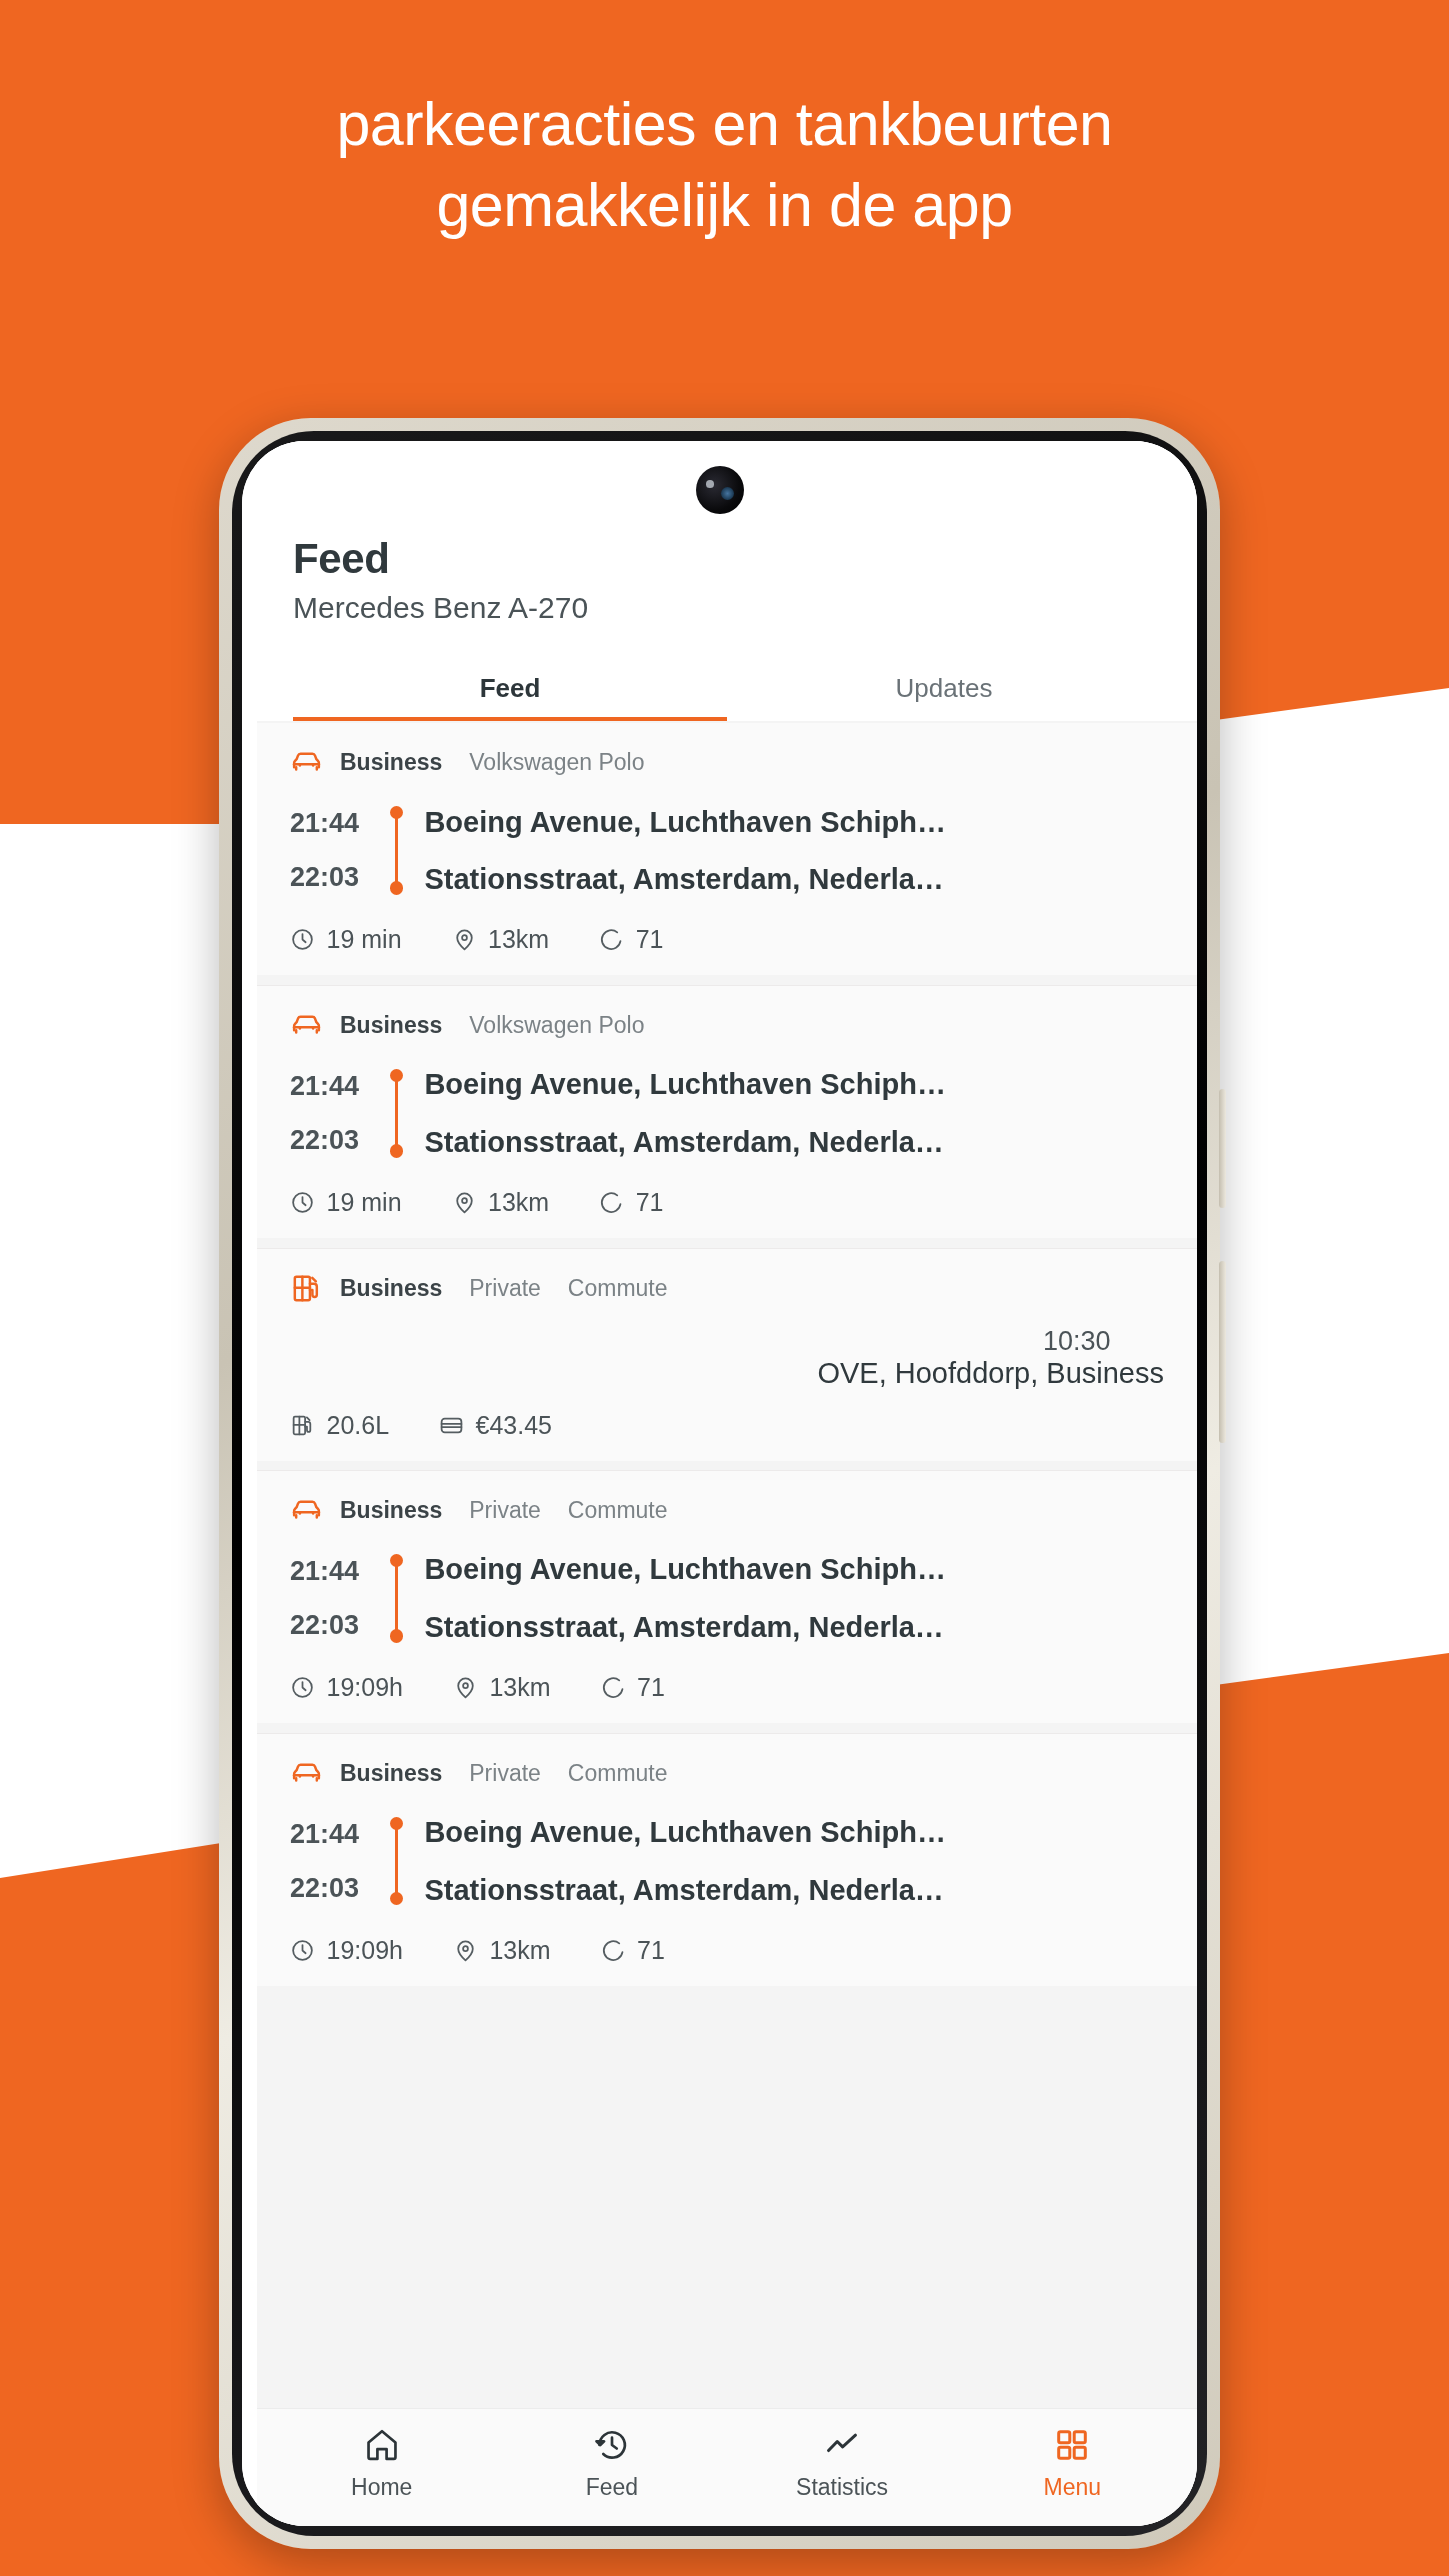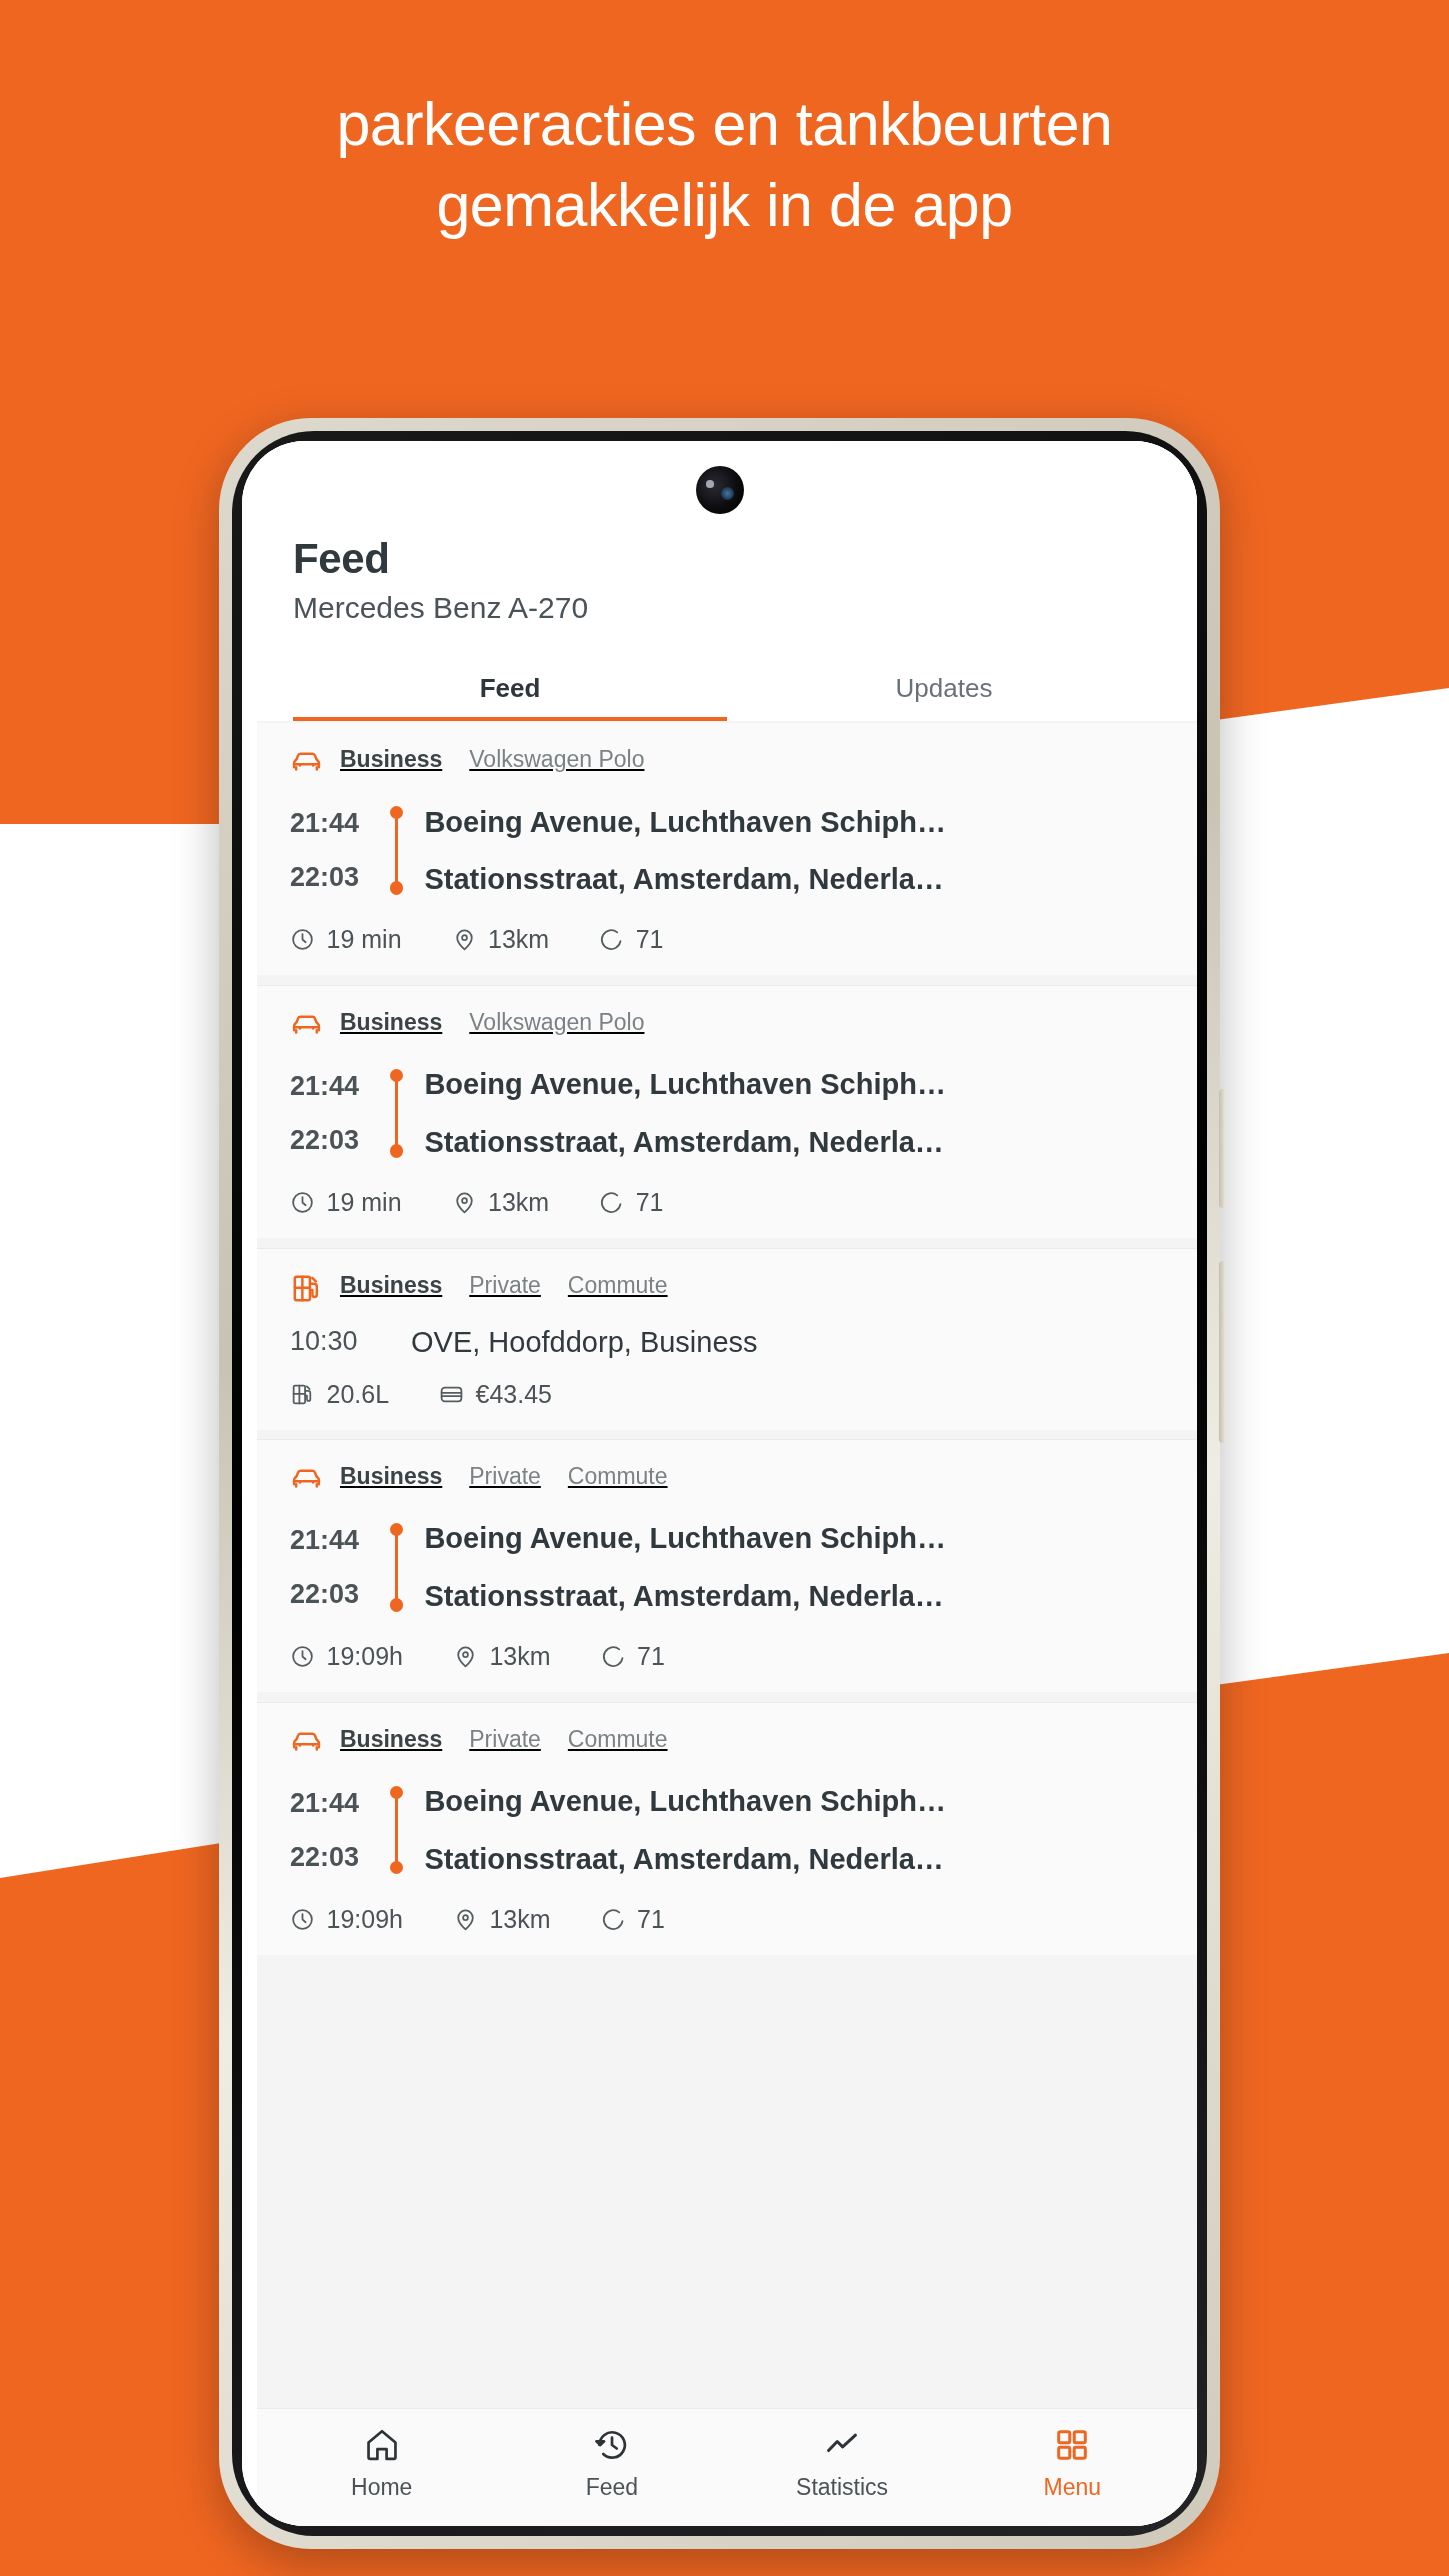--- a/index.html
+++ b/index.html
@@ -113,21 +113,21 @@
 
   .feed-scroll {
     flex: 1; background: #f4f4f4; overflow: hidden; padding-top: 1.9px;
   }
 
   .card {
     background: #fafafa; margin: 0 0 9.6px 0; padding: 23px 33px 21px 33px;
   }
   .card + .card { border-top: 1px solid #eceaea; }
 
-  .card-tags { display: flex; gap: 0; margin-bottom: 15.3px; text-decoration: underline; }
+  .card-tags { display: flex; align-items: center; gap: 0; margin-bottom: 15.3px; }
   .tag-icon { width: 33px; height: 33px; margin-right: 17px; flex: none; display: block; }
   .tag {
     font-size: 23px; color: #4d5458; margin-right: 27px; white-space: nowrap;
   }
   .tag.primary { font-weight: 700; color: #3b4347; }
   .tag.muted { color: #7b8286; }
 
   .route { display: flex; align-items: stretch; font-weight: bold; }
   .route-times {
     display: flex; flex-direction: column; justify-content: space-between;
@@ -148,21 +148,21 @@
   .route-line .dot.bot { bottom: 11.5px; }
   .route-addresses {
     flex: 1; display: flex; flex-direction: column; justify-content: space-between;
     font-size: 29px; color: #30393d; padding-left: 13.4px; min-width: 0;
   }
   .route-addresses div {
     white-space: nowrap; overflow: hidden; text-overflow: ellipsis;
   }
   .route-times div, .route-addresses div { line-height: 54px; }
 
-  .single-row { display: flex; align-items: flex-start; padding: 5.8px 0 1.9px 0; }
+  .single-row { display: flex; align-items: flex-end; padding: 5.8px 0 1.9px 0; flex-direction: column; }
   .single-row .t { font-size: 27px; color: #4b5357; width: 121px; flex: none; }
   .single-row .a { font-size: 29px; color: #30393d; }
 
   .stats { display: flex; align-items: center; margin-top: 19px; }
   .stat { display: flex; align-items: center; margin-right: 50px; }
   .stat svg { width: 25px; height: 25px; margin-right: 11.5px; flex: none; display:block; }
   .stat span { font-size: 25px; color: #4b5357; }
 
   
   .bottom-nav {

